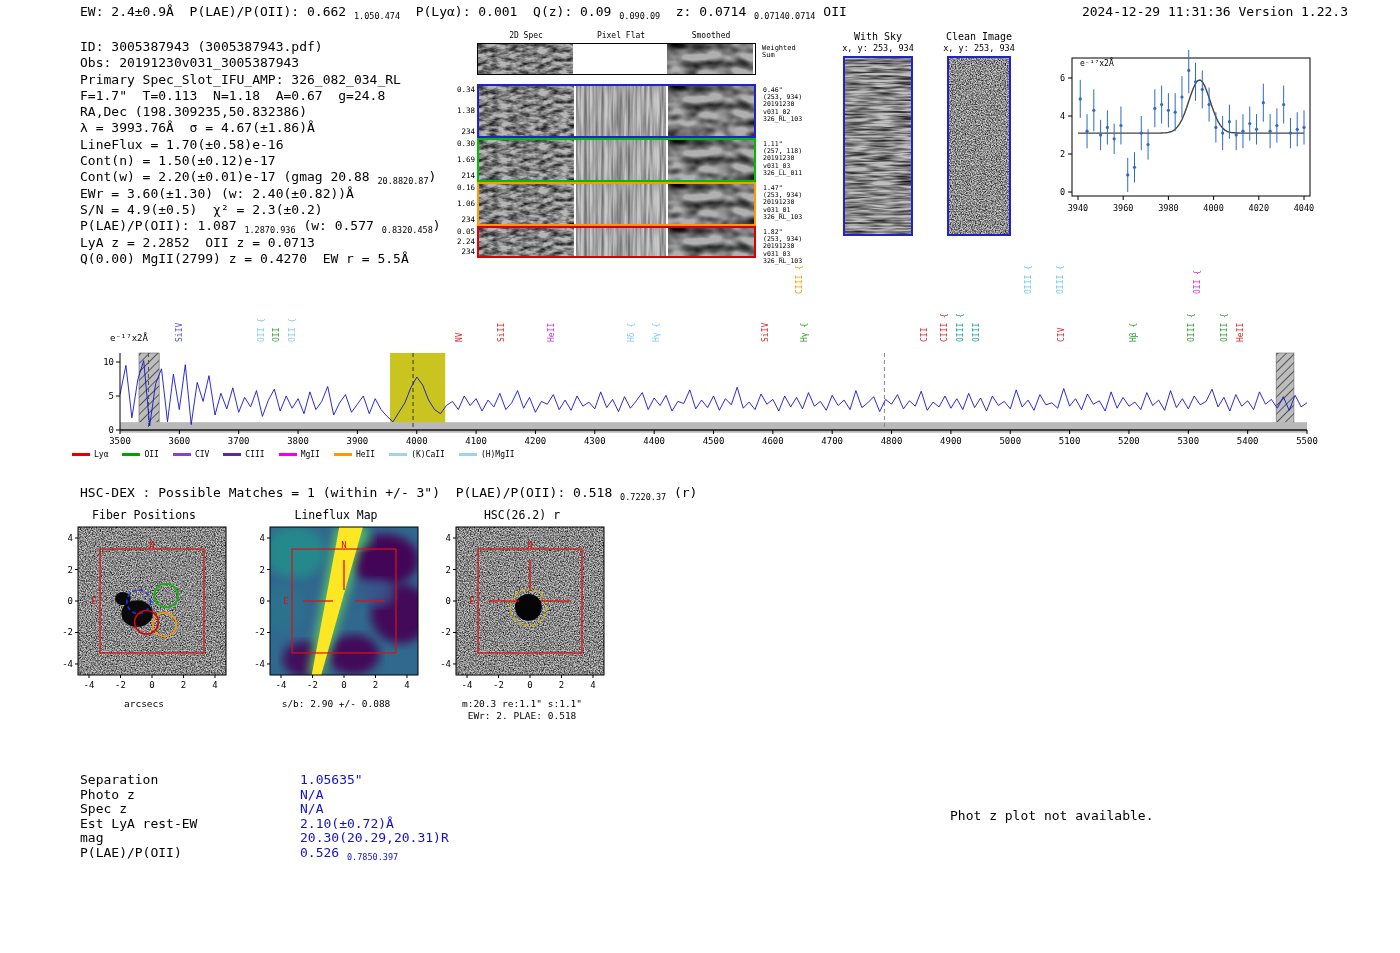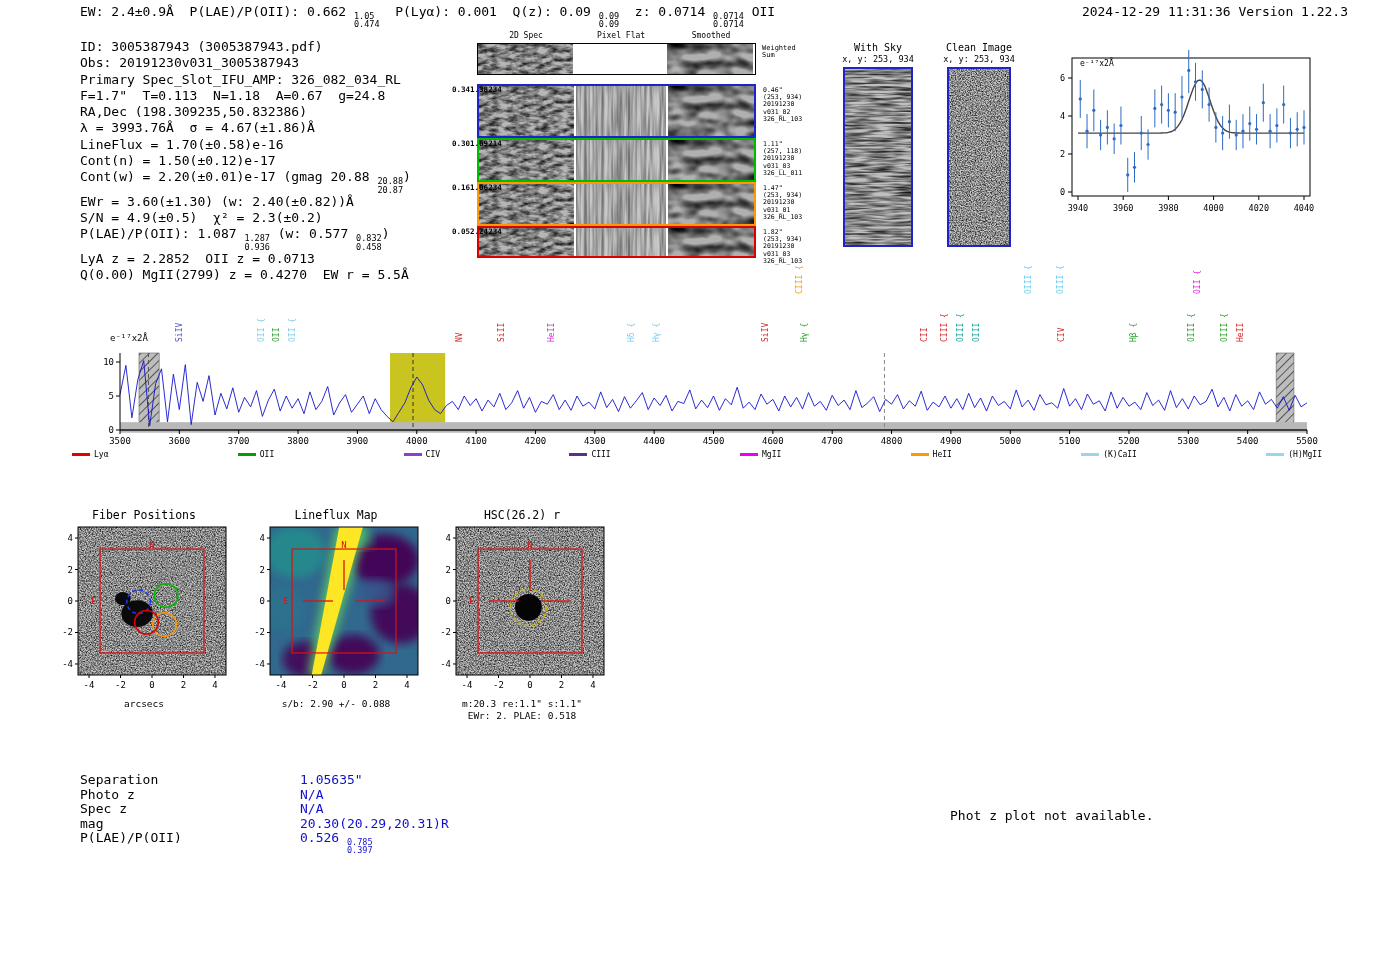--- a/index.html
+++ b/index.html
@@ -2,45 +2,45 @@
 <html><head>
 <meta charset="utf-8">
 <style>
   html,body{margin:0;padding:0;background:#fff;}
   #page{position:relative;width:1400px;height:953px;background:#fff;overflow:hidden;
         font-family:"DejaVu Sans Mono",monospace;color:#000;margin-left:12px;}
   svg{font-family:"DejaVu Sans Mono",monospace;}
   #hdr-left{position:absolute;left:68px;top:4px;font-size:13px;white-space:pre;}
   #hdr-right{position:absolute;right:64px;top:4px;font-size:13px;}
   #info-block{position:absolute;left:68px;top:39px;font-size:13px;line-height:16.3px;white-space:pre;}
-  .frac{display:inline-flex;flex-direction:column;font-size:8.5px;line-height:8.2px;vertical-align:-3px;text-align:left;}
+  .frac{display:inline-flex;flex-direction:row;font-size:8.5px;line-height:8.2px;vertical-align:-3px;text-align:left;}
   
   #twod-headers{position:absolute;left:465px;top:31px;width:279px;height:10px;font-size:8px;}
   #twod-headers span{position:absolute;transform:translateX(-50%);white-space:nowrap;}
   #twod-rows{position:absolute;left:465px;top:43px;width:279px;}
   .td-row{position:relative;display:flex;gap:2px;border:2px solid #000;}
   .td-cell{position:relative;flex:none;background:#b6b6b6;}
   .td-cell svg{display:block;}
-  .td-labels{position:absolute;left:-27px;top:0;height:100%;width:23px;display:flex;flex-direction:row;
-             justify-content:space-between;font-size:7.5px;line-height:8px;text-align:right;font-weight:bold;}
+  .td-labels{position:absolute;left:-27px;top:0;height:100%;width:23px;display:flex;flex-direction:column;
+             justify-content:space-between;font-size:7.5px;line-height:8px;text-align:right;}
   .td-ann{position:absolute;left:284px;top:1px;font-size:6.5px;line-height:7.2px;white-space:nowrap;}
   
-  .sky-block{position:absolute;top:42px;text-align:center;}
+  .sky-block{position:absolute;top:31px;text-align:center;}
   .sky-title{font-size:10px;line-height:12px;}
   .sky-xy{font-size:8.5px;line-height:11px;}
   .sky-panel{border:2px solid #2222cc;margin:2px auto 0 auto;}
   .sky-panel svg{display:block;}
   
   #insetspec{position:absolute;left:1040px;top:50px;}
   #inset-ylab{position:absolute;left:1068px;top:59px;font-size:8px;}
   #main-ylab{position:absolute;left:98px;top:333px;font-size:9px;}
   #linelabels{position:absolute;left:60px;top:252px;width:1250px;height:92px;}
   .rotlab{position:absolute;font-size:8px;white-space:nowrap;transform:rotate(-90deg);transform-origin:left bottom;}
   #mainspec{position:absolute;left:60px;top:345px;}
-  #legend{position:absolute;left:60px;top:450px;width:1250px;display:flex;justify-content:space-between;
+  #legend{position:absolute;left:60px;top:450px;width:1250px;display:flex;justify-content:flex-start;
           gap:14px;align-items:center;font-size:8px;}
   .leg-item{display:flex;align-items:center;gap:4px;}
   .leg-sw{display:inline-block;width:18px;height:3px;}
   #hsc-line{position:absolute;left:68px;top:485px;font-size:13px;white-space:pre;}
   
   .cut-block{position:absolute;top:508px;width:200px;}
   .cut-title{text-align:center;font-size:11.5px;height:16px;}
   .cut-xlab{text-align:center;font-size:9.5px;line-height:12px;}
   #cut-block-0{left:32px;} #cut-block-1{left:224px;} #cut-block-2{left:410px;}
   
@@ -481,20 +481,21 @@
       <div class="leg-item">
         <span class="leg-sw" style="background: rgb(158, 212, 232);"></span>
         <span>(K)CaII</span>
       </div>
       <div class="leg-item">
         <span class="leg-sw" style="background: rgb(158, 212, 232);"></span>
         <span>(H)MgII</span>
       </div>
     </div>
 
+  <div id="hsc-line">HSC-DEX : Possible Matches = 1 (within +/- 3")  P(LAE)/P(OII): 0.518 <span class="frac"><span>0.722</span><span>0.37</span></span> (r)</div>
 
   <div class="cut-block" id="cut-block-0">
     <div class="cut-title">Fiber Positions</div>
     <svg id="cut0" width="200" height="170">
         <rect x="34" y="3" width="148" height="148" fill="#c4c4c4"></rect>
         <rect x="34" y="3" width="148" height="148" filter="url(#ffine)"></rect>
         <circle cx="111.93617021276596" cy="40" r="11.808510638297872" fill="none" stroke="#8a8a8a" stroke-width="1"></circle>
         <circle cx="132.40425531914894" cy="37.638297872340424" r="11.808510638297872" fill="none" stroke="#8a8a8a" stroke-width="1"></circle>
         <circle cx="148.14893617021278" cy="53.38297872340426" r="11.808510638297872" fill="none" stroke="#8a8a8a" stroke-width="1"></circle>
         <circle cx="126.1063829787234" cy="58.8936170212766" r="11.808510638297872" fill="none" stroke="#8a8a8a" stroke-width="1"></circle>
@@ -620,18 +621,19 @@
         <text x="29" y="17.02127659574468" text-anchor="end" font-size="9" fill="#000">4</text>
       </svg>
     <div class="cut-xlab">m:20.3 re:1.1" s:1.1"</div>
     <div class="cut-xlab">EWr: 2. PLAE: 0.518</div>
   </div>
 
   <div id="match-table">
       <div class="mt-row"><span class="mt-label">Separation</span><span class="mt-value">1.05635"</span></div>
       <div class="mt-row"><span class="mt-label">Photo z</span><span class="mt-value">N/A</span></div>
       <div class="mt-row"><span class="mt-label">Spec z</span><span class="mt-value">N/A</span></div>
+      <div class="mt-row"><span class="mt-label">Est LyA rest-EW</span><span class="mt-value">2.10(±0.72)Å</span></div>
       <div class="mt-row"><span class="mt-label">mag</span><span class="mt-value">20.30(20.29,20.31)R</span></div>
       <div class="mt-row"><span class="mt-label">P(LAE)/P(OII)</span><span class="mt-value">0.526 <span class="frac"><span>0.785</span><span>0.397</span></span></span></div>
     </div>
   <div id="phot-note">Phot z plot not available.</div>
 
 </div>
 
 </body></html>

